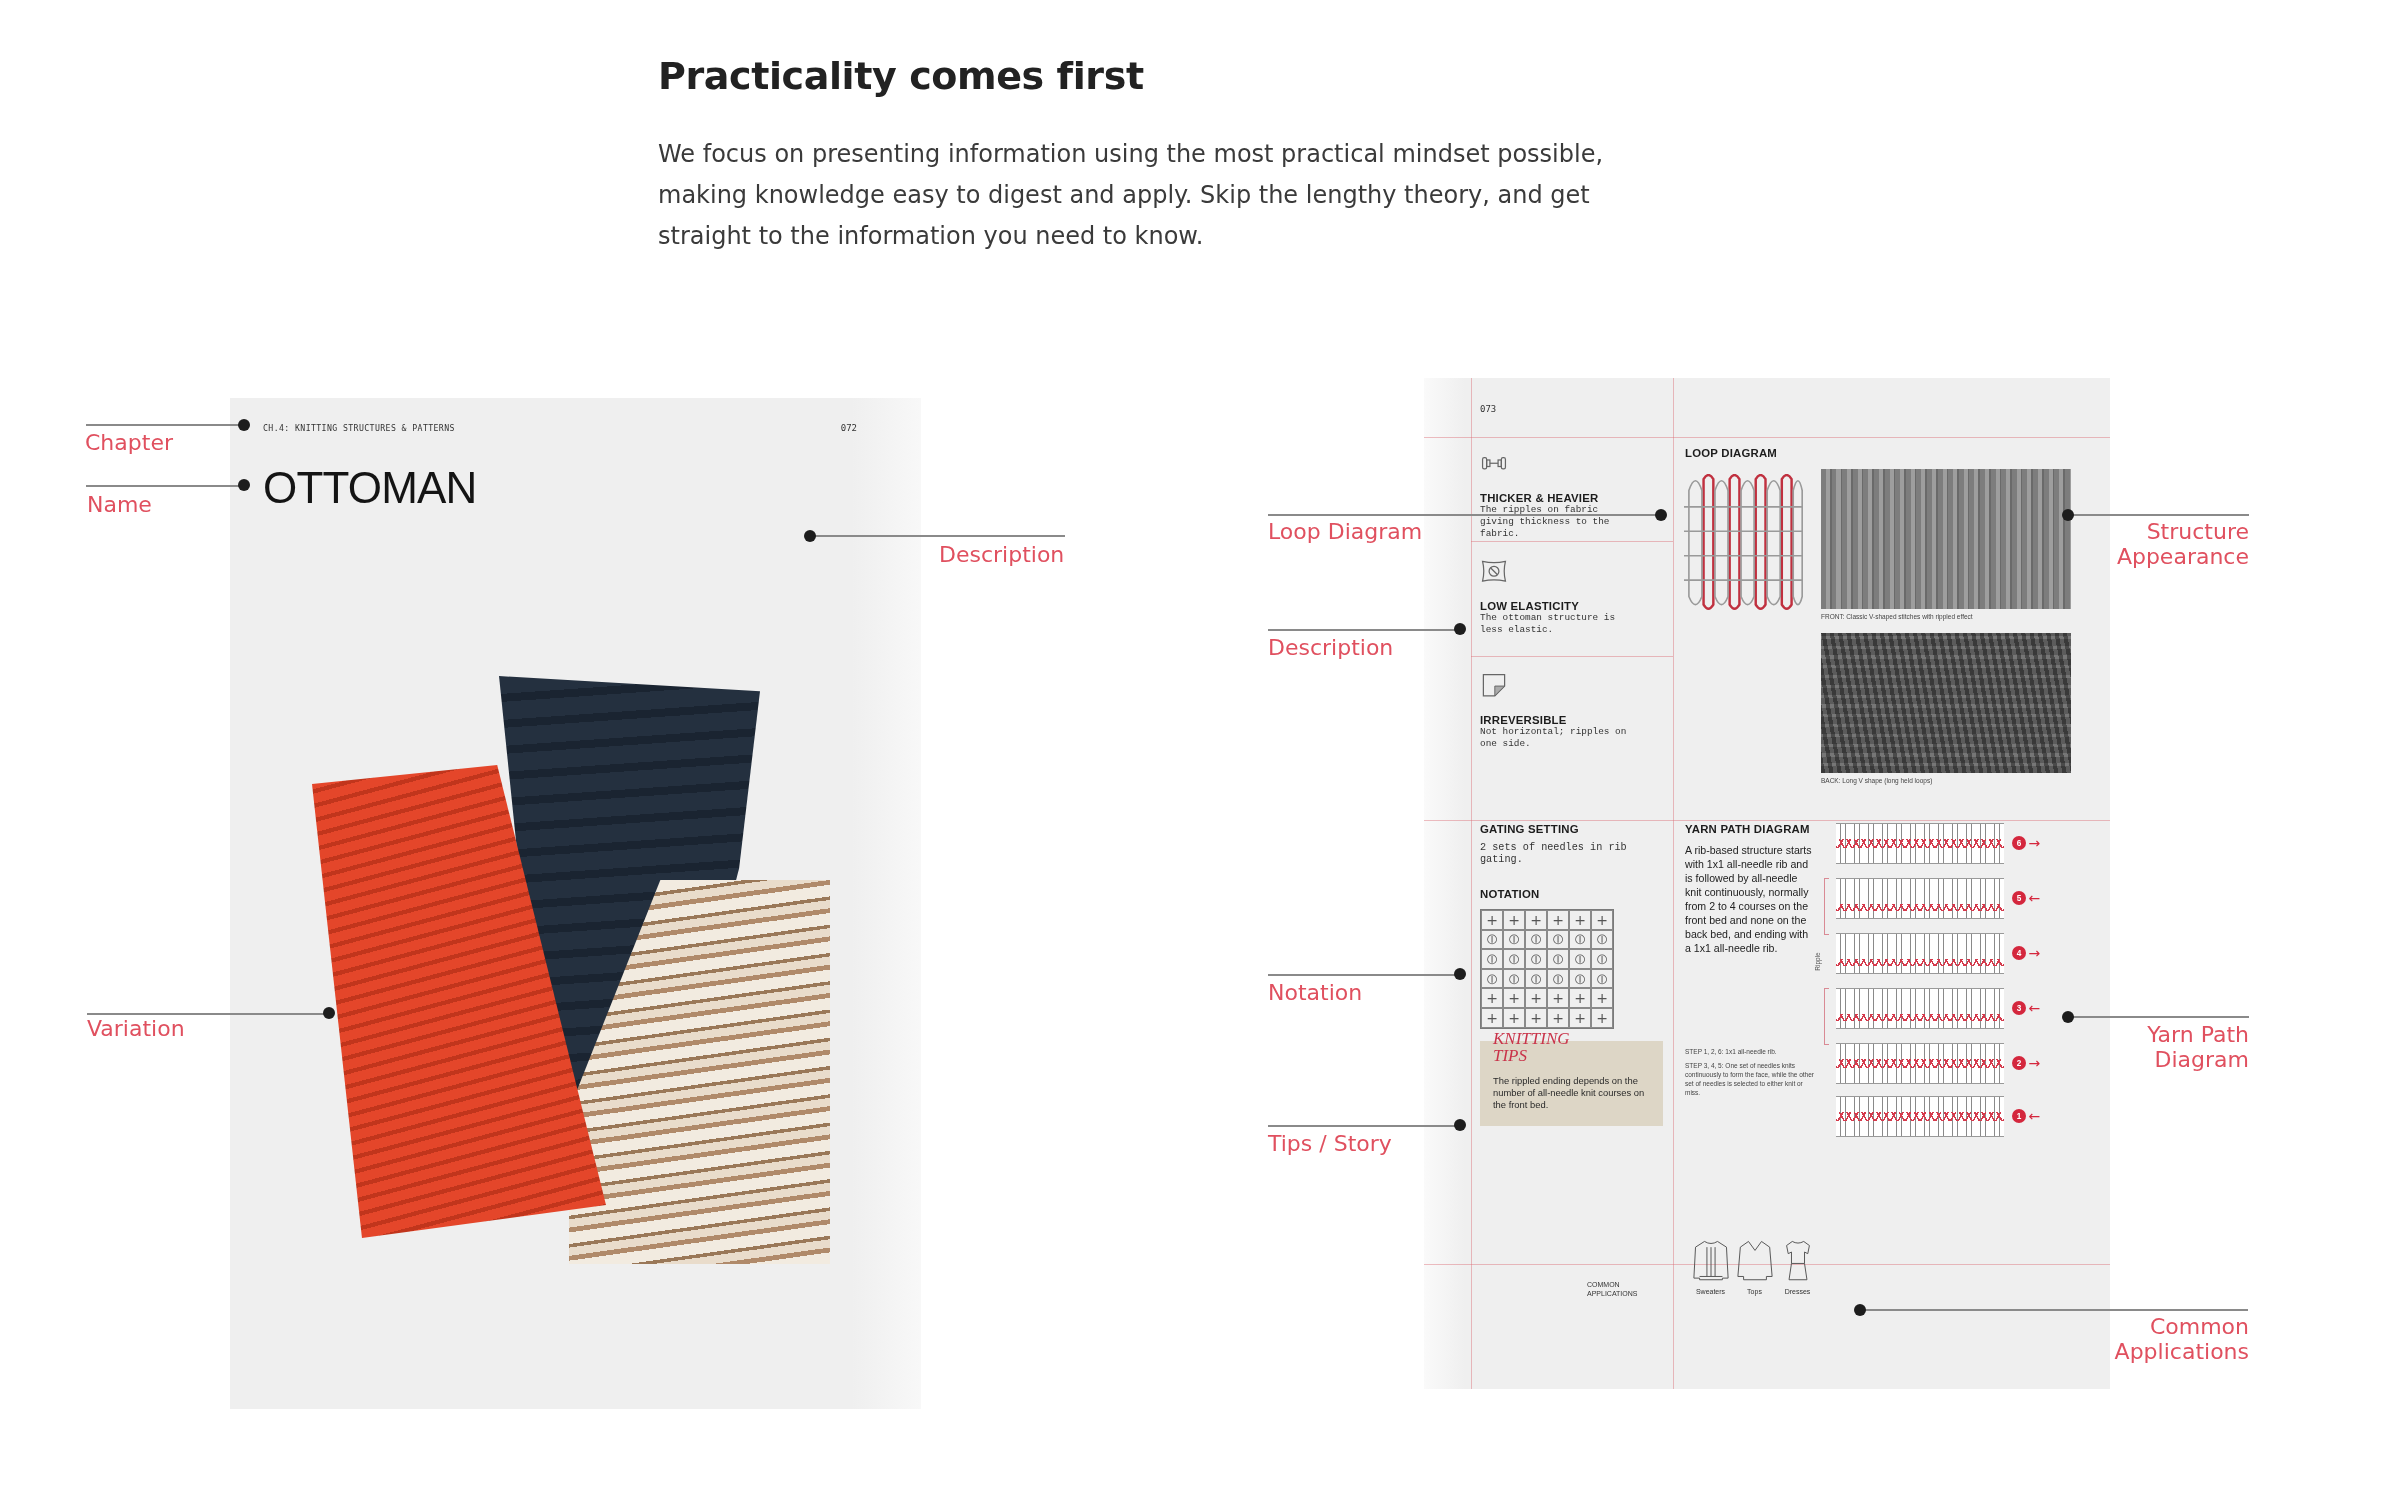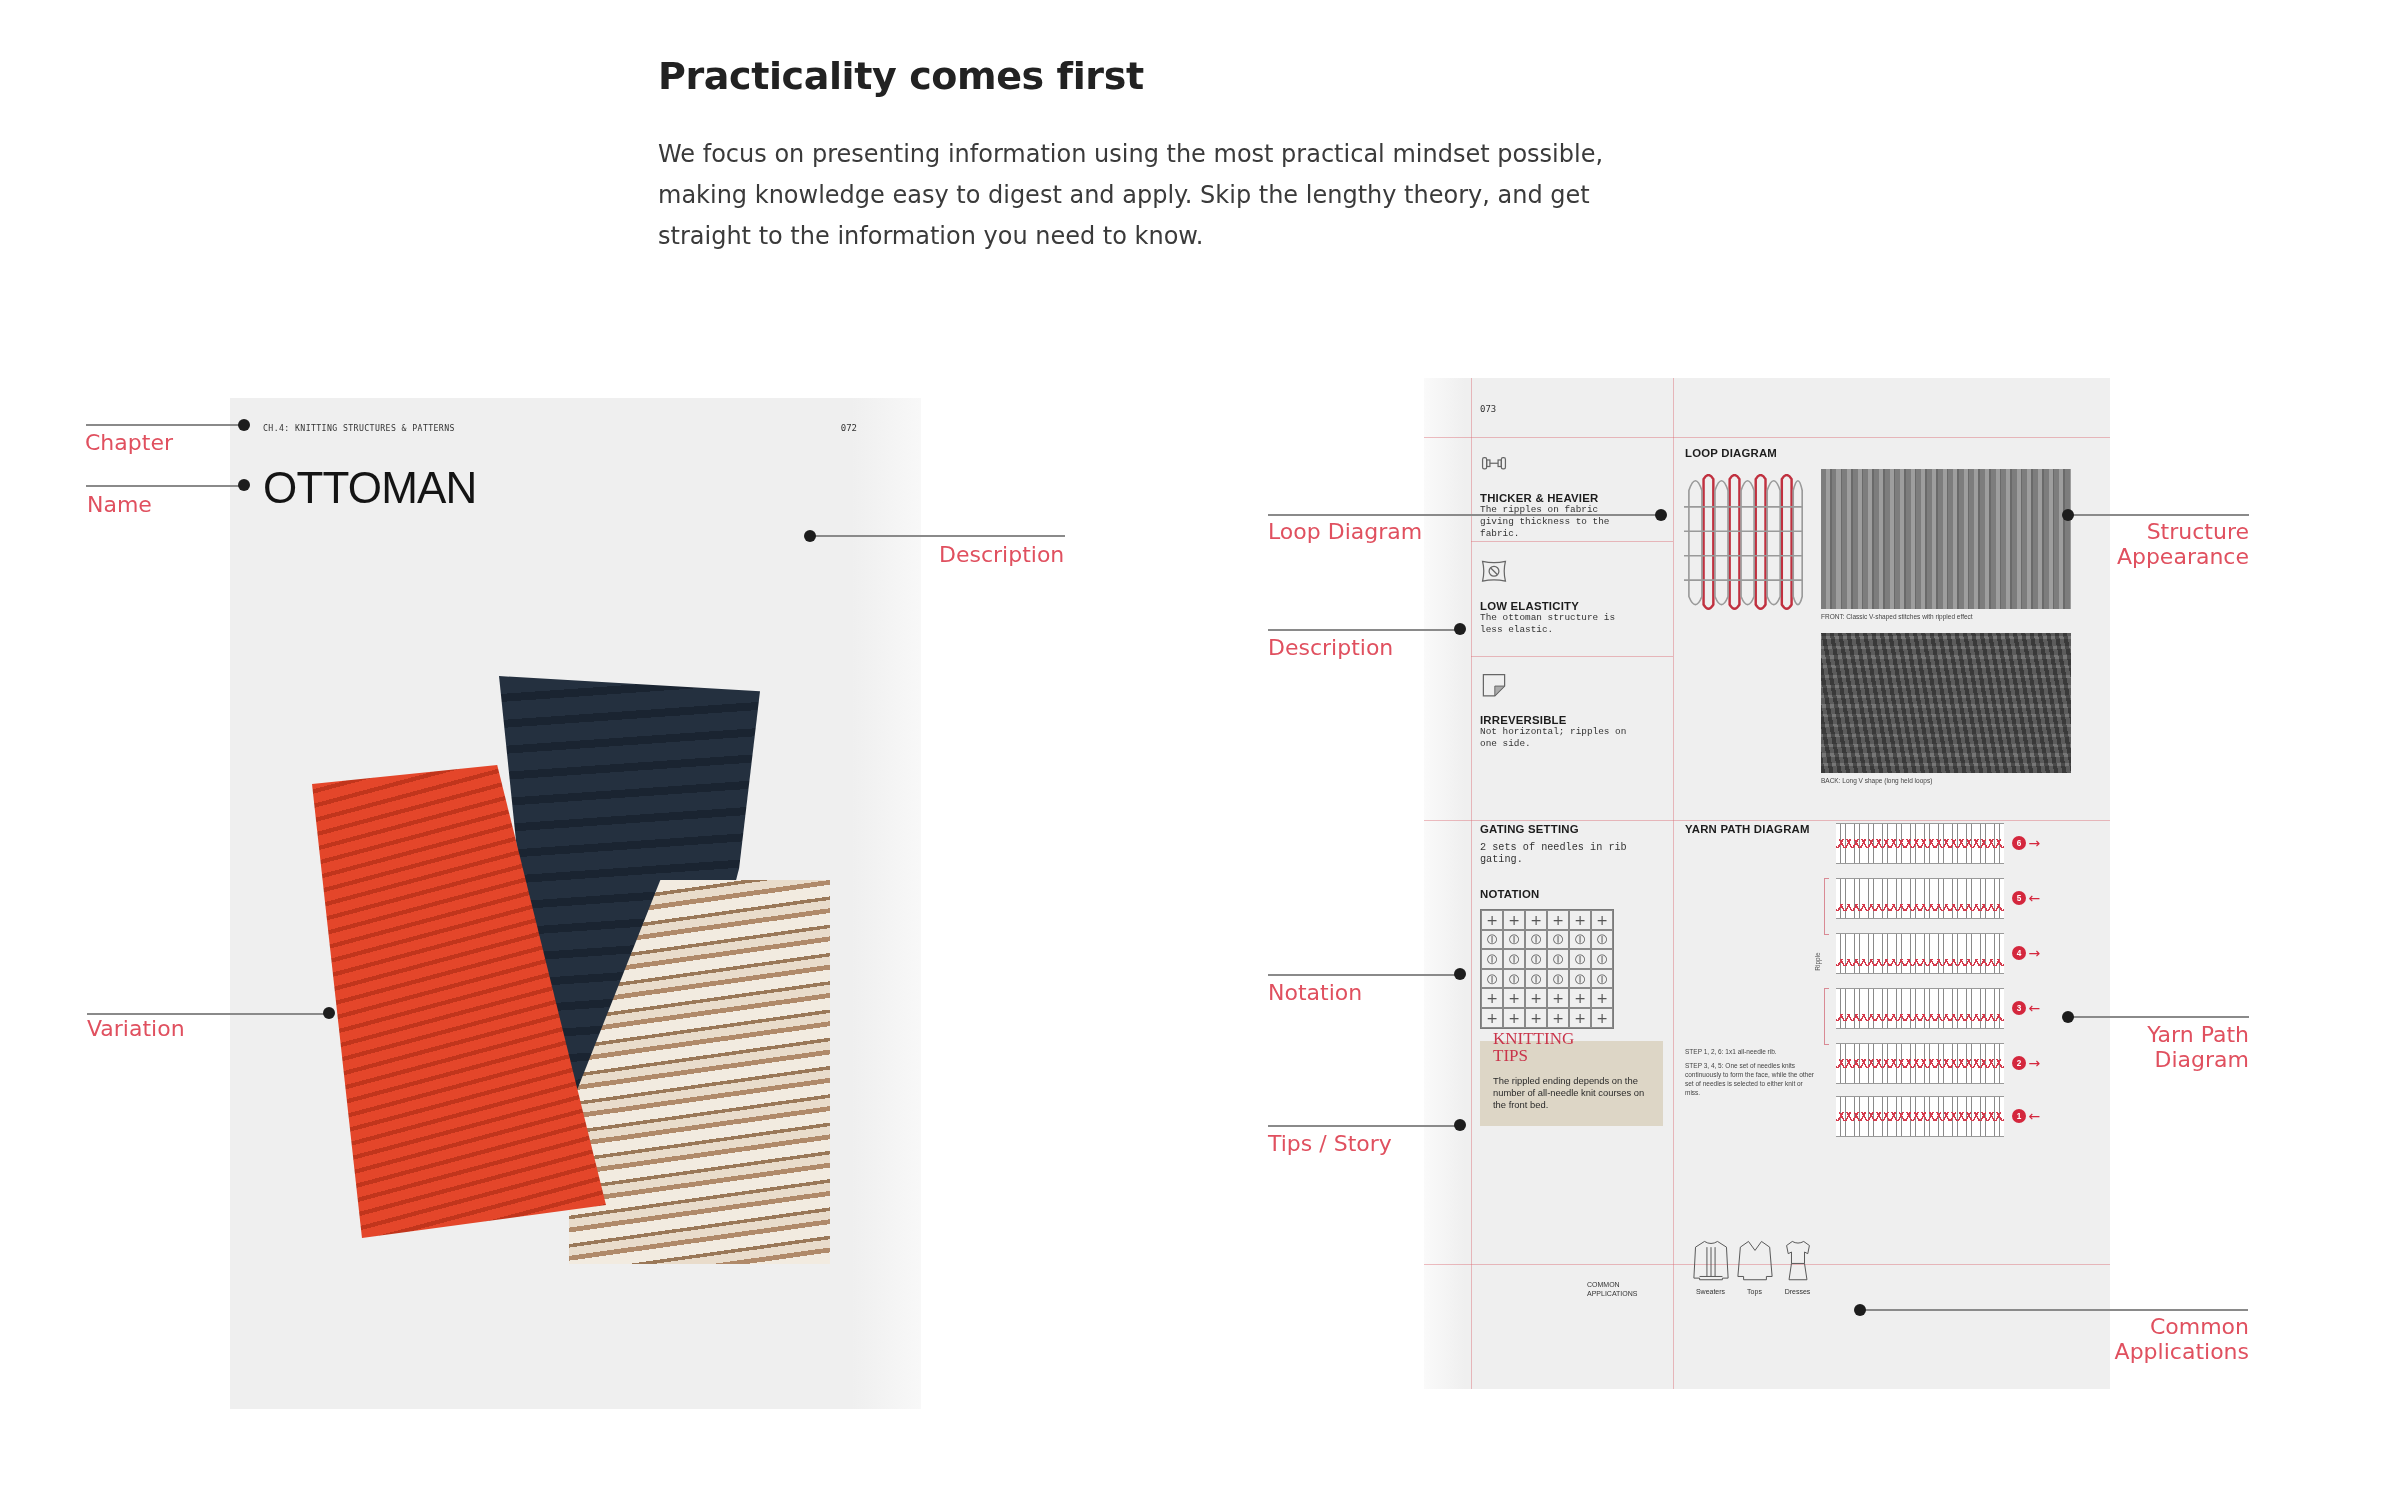--- a/index.html
+++ b/index.html
@@ -61,21 +61,21 @@
   .ph-back .img { background:
     repeating-linear-gradient(0deg, #8a8a8a 0 6.5px, #b2b2b2 6.5px 9.8px),
     repeating-linear-gradient(80deg, #6a6a6a 0 4.1px, #a9a9a9 4.1px 8.2px); background-blend-mode: multiply; }
 
   .gating { position: absolute; left: 56px; top: 445px; width: 180px; }
   .notation-title { position: absolute; left: 56px; top: 510px; }
   .notation { position: absolute; left: 56px; top: 531px; display: grid; grid-template-columns: repeat(6, 22px); grid-auto-rows: 19.6px; border: 0.8px solid #7a7a7a; }
   .notation span { border: 0.8px solid #8a8a8a; display: flex; align-items: center; justify-content: center; font-size: 14px; color: #555; font-family: "DejaVu Sans", sans-serif; line-height: 1; }
 
   .tips { position: absolute; left: 56px; top: 663px; width: 183px; height: 85px; background: #ddd6c6; }
-  .tips-h { position: absolute; left: 13px; top: -9.8px; font-family: "Liberation Serif", serif; font-size: 17px; line-height: 16.3px; color: #c9344a; }
+  .tips-h { position: absolute; left: 13px; top: -9.8px; font-family: "Liberation Serif", serif; font-size: 17px; line-height: 16.3px; color: #c9344a; font-style: italic; }
   .tips-t { position: absolute; left: 13px; top: 34px; width: 163px; font-family: "Liberation Sans", sans-serif; font-size: 9.4px; line-height: 12.2px; color: #2a2a2a; }
 
   .yarn-title { position: absolute; left: 261px; top: 445px; }
   .yarn-desc { position: absolute; left: 261px; top: 465px; width: 131px; font-size: 10.6px; line-height: 14px; color: #222; font-family: "Liberation Sans", sans-serif; }
   .steps-note { position: absolute; left: 261px; top: 669px; width: 131px; font-family: "Liberation Sans", sans-serif; font-size: 6.5px; line-height: 9px; color: #444; }
   .steps-note p { margin-bottom: 4.9px; }
 
   .yrow { position: absolute; left: 412px; width: 168px; height: 41px; }
   .yrow .pat { position: absolute; left: 0; top: 0; width: 168px; height: 41px;
     background:
@@ -241,20 +241,21 @@
 
   <div class="tips">
     <div class="tips-h">
       <div>KNITTING</div>
       <div>TIPS</div>
     </div>
     <div class="tips-t">The rippled ending depends on the number of all-needle knit courses on the front bed.</div>
   </div>
 
   <div class="yarn-title blk-title">YARN PATH DIAGRAM</div>
+  <div class="yarn-desc">A rib-based structure starts with 1x1 all-needle rib and is followed by all-needle knit continuously, normally from 2 to 4 courses on the front bed and none on the back bed, and ending with a 1x1 all-needle rib.</div>
   <div class="steps-note">
     <p>STEP 1, 2, 6: 1x1 all-needle rib.</p>
     <p>STEP 3, 4, 5: One set of needles knits continuously to form the face, while the other set of needles is selected to either knit or miss.</p>
   </div>
   <div class="ripple-bracket" style="top:500px;height:57px"></div>
   <div class="ripple-bracket" style="top:610px;height:57px"></div>
   <div class="ripple-label">Ripple</div>
 
   <div id="yarn-rows">
       <div class="yrow" style="top: 445px;">

